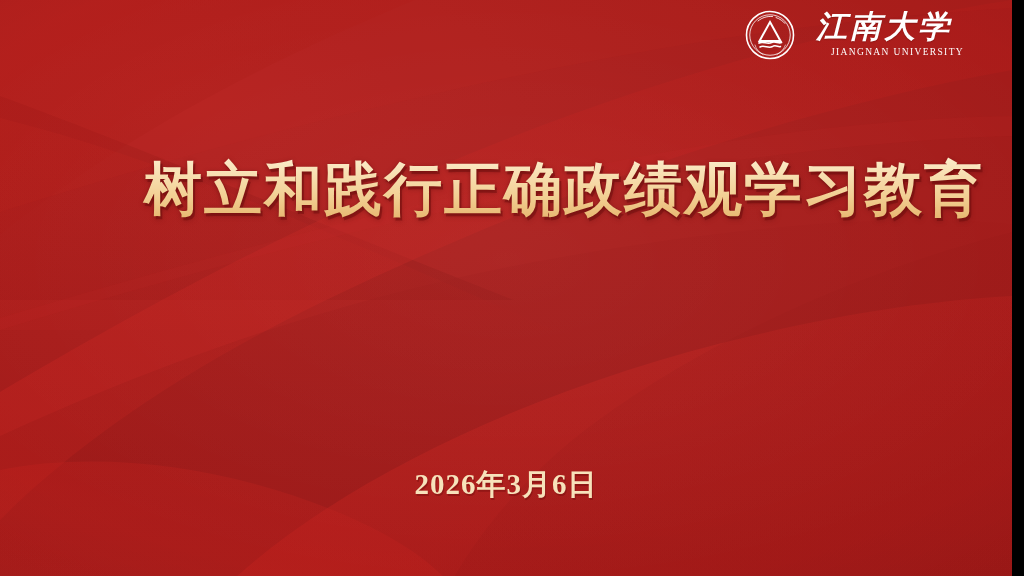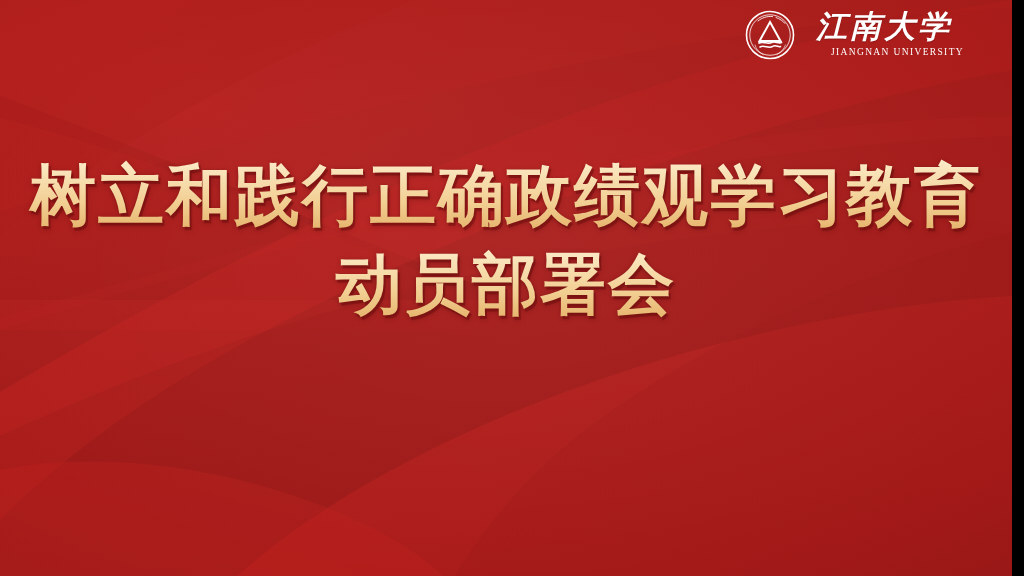--- a/index.html
+++ b/index.html
@@ -93,36 +93,37 @@
     left: 0;
     right: 0;
     top: 152px;
     z-index: 5;
     text-align: center;
     padding: 0 28px;
   }
   .title-line {
     font-family: "Liberation Serif", "DejaVu Serif", serif;
     font-weight: 700;
-    font-size: 66px;
+    font-size: 58px;
     line-height: 1.32;
     letter-spacing: 2px;
     white-space: nowrap;
     background-image: linear-gradient(180deg,
         #fdf0d4 0%,
         #f8e0b3 28%,
         #f2cf93 58%,
         #e9bb76 82%,
         #dfa85c 100%);
     -webkit-background-clip: text;
     background-clip: text;
     color: transparent;
     -webkit-text-fill-color: transparent;
     filter: drop-shadow(2px 3px 0px rgba(104,10,10,0.45))
             drop-shadow(0px 1px 2px rgba(90,8,8,0.5));
+    text-align: right;
   }
   .title-line.second {
     margin-top: 2px;
   }
 
   
   .date-line {
     position: absolute;
     left: 0;
     right: 0;
@@ -212,17 +213,17 @@
       <path d="M64 89 C72 85, 78 78, 81 70" fill="none" stroke="#ffffff" stroke-width="1.8" stroke-linecap="round" opacity="0.7"></path>
     </svg>
     <div class="logo-words">
       <div class="logo-cn">江南大学</div>
       <div class="logo-en">JIANGNAN UNIVERSITY</div>
     </div>
   </div>
 
   <div class="title-block">
     <div class="title-line">树立和践行正确政绩观学习教育</div>
-    <div class="title-line second">动员部署会</div>
   </div>
 
+  <div class="date-line">2026年3月6日</div>
 
 </div>
 
 </body></html>

